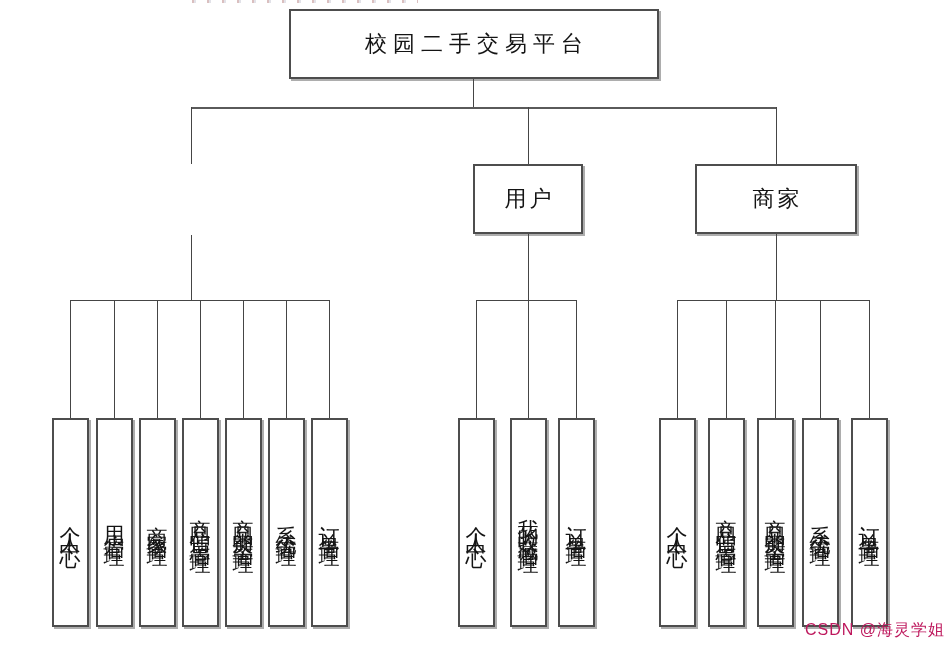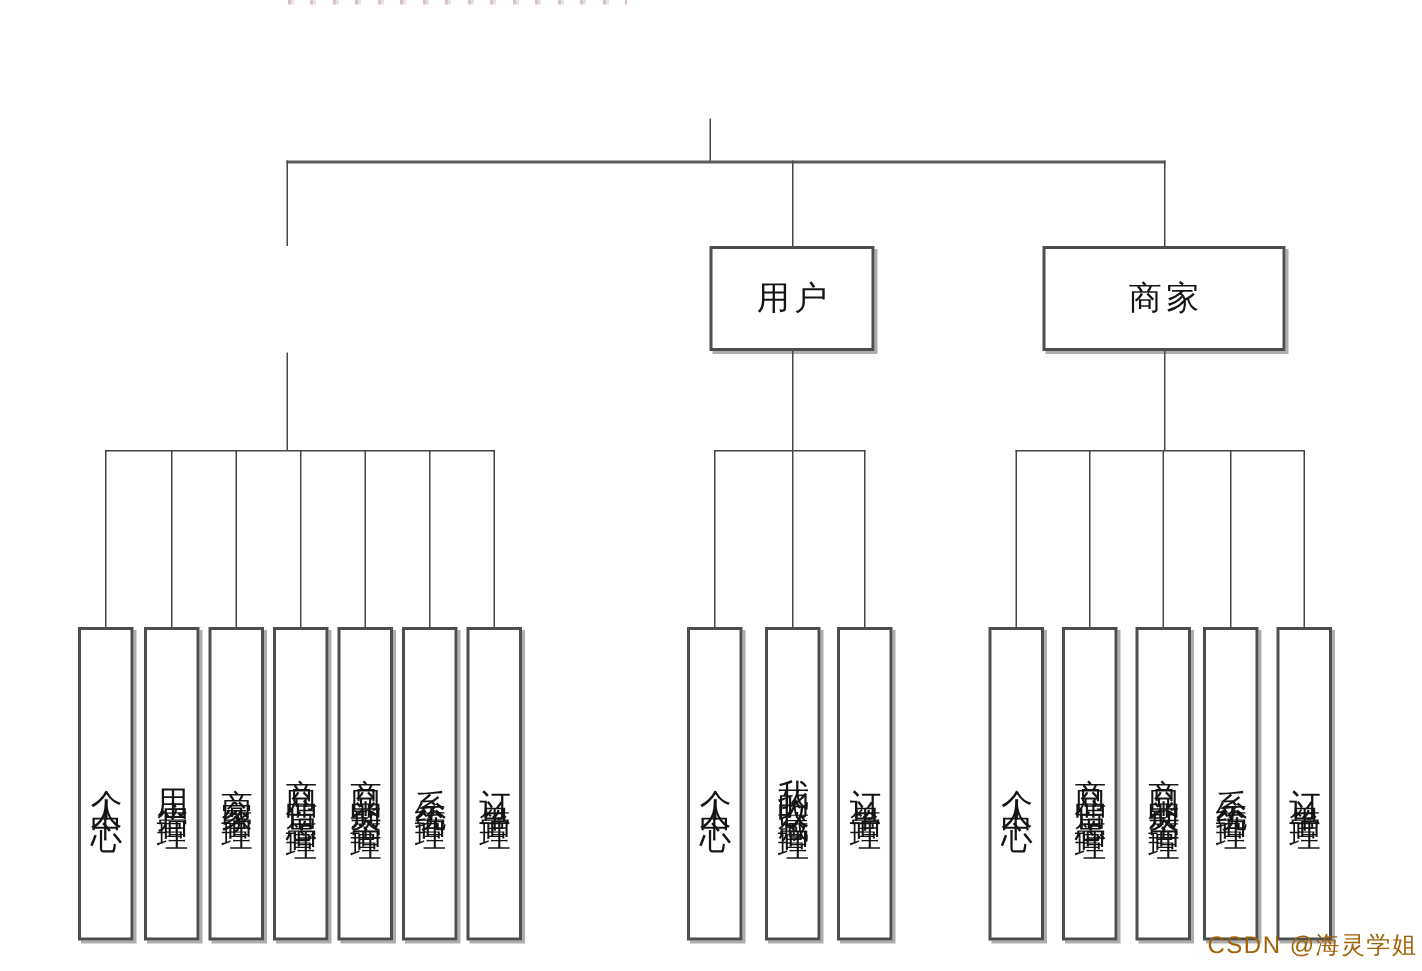--- a/index.html
+++ b/index.html
@@ -77,20 +77,23 @@
     white-space: nowrap;
   }
 </style>
 </head>
 <body>
 
 <div class="canvas">
 
   <div class="frag"></div>
 
+  <div class="box" style="left: 289px; top: 9px; width: 370px; height: 70px; border-color: rgb(77, 77, 77);">
+    <span class="root-label">校园二手交易平台</span>
+  </div>
 
   <div class="line v" style="left: 473px; top: 79px; height: 29px; background: rgb(69, 69, 69);"></div>
   <div class="line h trunk" style="left:191px;top:107px;width:586px;"></div>
   <div class="line v" style="left: 191px; top: 107px; height: 57px; background: rgb(69, 69, 69);"></div>
   <div class="line v" style="left: 528px; top: 107px; height: 57px; background: rgb(69, 69, 69);"></div>
   <div class="line v" style="left: 776px; top: 107px; height: 57px; background: rgb(69, 69, 69);"></div>
 
   <div class="box" style="left: 473px; top: 164px; width: 110px; height: 70px; border-color: rgb(77, 77, 77);">
     <span class="l2-label">用户</span>
   </div>
@@ -163,15 +166,15 @@
   <div class="box" style="left: 757px; top: 418px; width: 37px; height: 209px; border-color: rgb(77, 77, 77);">
     <span class="leaf-label">商品类型管理</span>
   </div>
   <div class="box" style="left: 802px; top: 418px; width: 37px; height: 209px; border-color: rgb(77, 77, 77);">
     <span class="leaf-label">系统管理</span>
   </div>
   <div class="box" style="left: 851px; top: 418px; width: 37px; height: 209px; border-color: rgb(77, 77, 77);">
     <span class="leaf-label">订单管理</span>
   </div>
 
-  <div class="watermark" style="color: #a16207;">CSDN @海灵学姐</div>
+  <div class="watermark" style="color: #be185d;">CSDN @海灵学姐</div>
 
 </div>
 
 </body></html>

